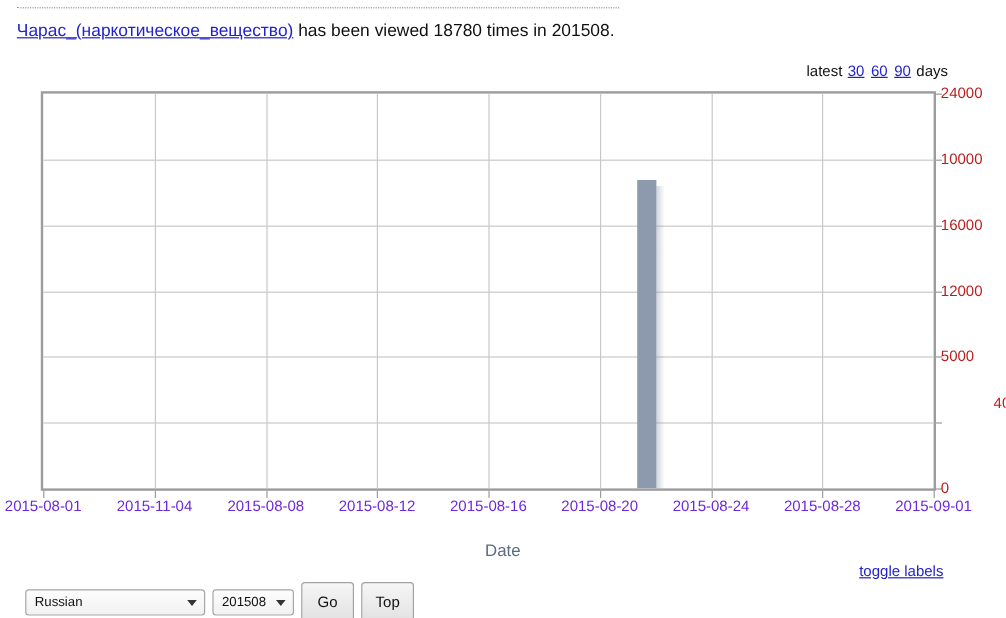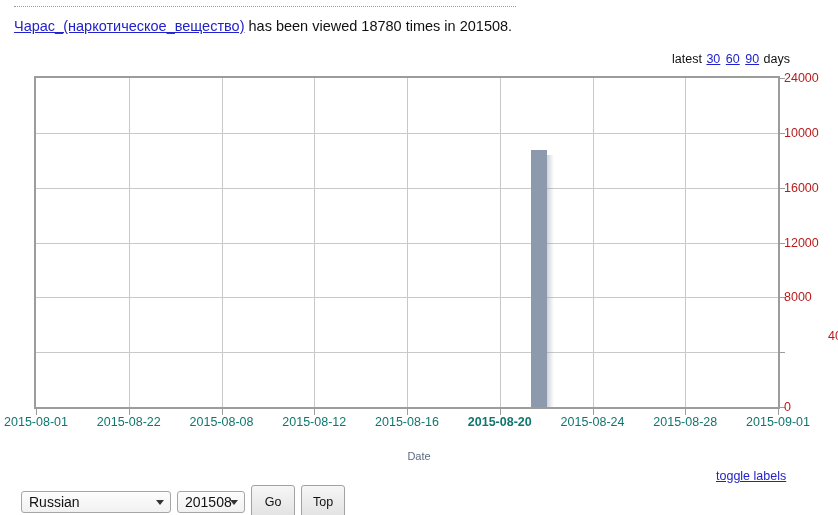--- a/index.html
+++ b/index.html
@@ -121,38 +121,38 @@
     left: 779px;
     width: 6px;
     height: 0;
     border-top: 1px solid #9c9c9c;
   }
   
   .xtick {
     position: absolute;
     top: 415px;
     font-size: 12.5px;
-    color: #0f766e;
+    color: #6d28d9;
     transform: translateX(-50%);
     white-space: nowrap;
   }
   .xtickmark {
     position: absolute;
     top: 409px;
     width: 0;
     height: 6px;
     border-left: 1px solid #9c9c9c;
   }
   #xaxis-title {
     position: absolute;
     left: 0;
     right: 0;
     top: 450px;
     text-align: center;
-    font-size: 11px;
+    font-size: 14px;
     color: #5b6a86;
   }
 
   
   #toggle-labels {
     position: absolute;
     left: 716px;
     top: 469px;
     font-size: 12.5px;
   }
@@ -171,21 +171,21 @@
     gap: 6px;
   }
   .sel {
     position: relative;
     box-sizing: border-box;
     height: 22px;
     border: 1px solid #a6a6a6;
     border-radius: 3px;
     background: linear-gradient(to bottom, #fdfdfd 0%, #f1f1f1 100%);
     font-family: "Liberation Sans", sans-serif;
-    font-size: 14px;
+    font-size: 11px;
     color: #111;
     display: flex;
     align-items: center;
     padding: 0 20px 0 7px;
   }
   #select-language { width: 150px; }
   #select-period { width: 68px; }
   .sel .caret {
     position: absolute;
     right: 6px;
@@ -246,41 +246,41 @@
       <div class="vgrid" style="left: 556.5px;"></div>
       <div class="vgrid" style="left: 649.25px;"></div>
       <div class="bar" title="2015-08-22: 18780" style="left: 494.645px; width: 16px; height: 257.442px; background: rgb(141, 153, 173);"></div>
     </div>
   <div id="axes-decor">
       <div class="ytickmark" style="top: 407px;"></div>
       <div class="ytick" style="top: 407px;">0</div>
       <div class="ytickmark" style="top: 352.167px;"></div>
       <div class="ytick" style="top: 336px; margin-left: 44px;">4000</div>
       <div class="ytickmark" style="top: 297.333px;"></div>
-      <div class="ytick" style="top: 297.333px;">8000</div>
+      <div class="ytick" style="top: 297.333px;">5000</div>
       <div class="ytickmark" style="top: 242.5px;"></div>
       <div class="ytick" style="top: 242.5px;">12000</div>
       <div class="ytickmark" style="top: 187.667px;"></div>
       <div class="ytick" style="top: 187.667px;">16000</div>
       <div class="ytickmark" style="top: 132.833px;"></div>
       <div class="ytick" style="top: 132.833px;">10000</div>
       <div class="ytickmark" style="top: 78px;"></div>
       <div class="ytick" style="top: 78px;">24000</div>
       <div class="xtickmark" style="left: 36px;"></div>
       <div class="xtick" style="left: 36px;">2015-08-01</div>
       <div class="xtickmark" style="left: 128.75px;"></div>
-      <div class="xtick" style="left: 128.75px;">2015-08-22</div>
+      <div class="xtick" style="left: 128.75px;">2015-11-04</div>
       <div class="xtickmark" style="left: 221.5px;"></div>
       <div class="xtick" style="left: 221.5px;">2015-08-08</div>
       <div class="xtickmark" style="left: 314.25px;"></div>
       <div class="xtick" style="left: 314.25px;">2015-08-12</div>
       <div class="xtickmark" style="left: 407px;"></div>
       <div class="xtick" style="left: 407px; text-align: center;">2015-08-16</div>
       <div class="xtickmark" style="left: 499.75px;"></div>
-      <div class="xtick" style="left: 499.75px; font-weight: bold;">2015-08-20</div>
+      <div class="xtick" style="left: 499.75px;">2015-08-20</div>
       <div class="xtickmark" style="left: 592.5px;"></div>
       <div class="xtick" style="left: 592.5px;">2015-08-24</div>
       <div class="xtickmark" style="left: 685.25px;"></div>
       <div class="xtick" style="left: 685.25px;">2015-08-28</div>
       <div class="xtickmark" style="left: 778px;"></div>
       <div class="xtick" style="left: 778px;">2015-09-01</div>
     </div>
   <div id="xaxis-title">Date</div>
 </div>
 

